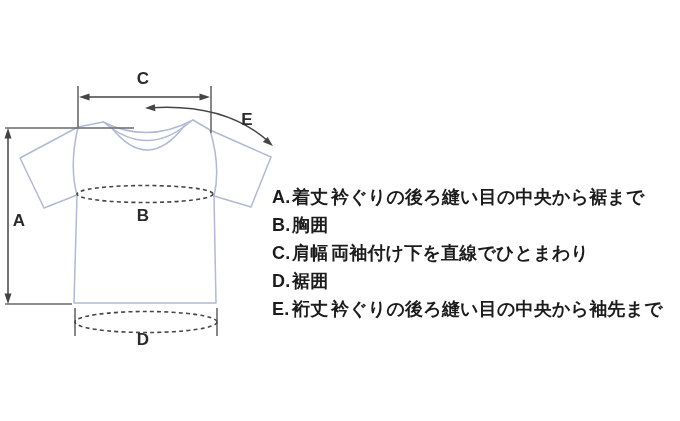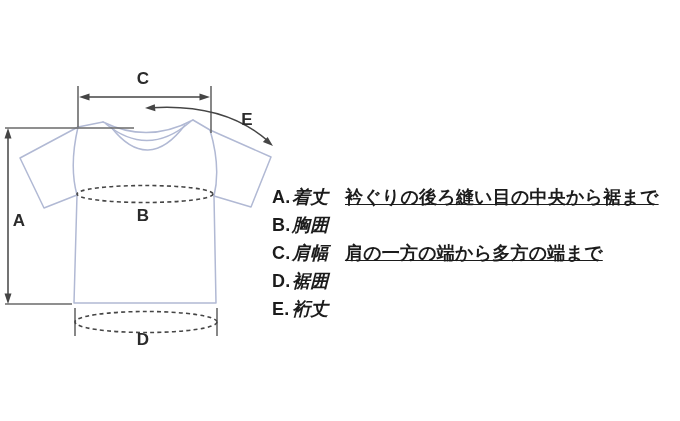--- a/index.html
+++ b/index.html
@@ -27,22 +27,22 @@
   }
   .legend{
     position:absolute;left:272px;top:183px;width:400px;
   }
   .legend-row{
     display:flex;align-items:center;height:28.1px;
     font-size:18px;font-weight:700;color:var(--text);
     letter-spacing:0.2px;white-space:nowrap;
   }
   .legend-letter{width:20px;flex:none;}
-  .legend-term{width:39px;flex:none;font-style:italic;}
-  .legend-desc{margin-left:14px;flex:none;text-decoration:underline;}
+  .legend-term{width:39px;flex:none;}
+  .legend-desc{flex:none;}
 </style>
 </head>
 <body>
 
 <div class="canvas">
 
   <svg class="diagram-svg" width="680" height="421" viewBox="0 0 680 421">
 
     <g fill="none" style="stroke:var(--shirt-outline)" stroke-width="1.5" stroke-linejoin="round" stroke-linecap="round">
 
@@ -103,25 +103,26 @@
       <span class="legend-term">着丈</span>
       <span class="legend-desc">衿ぐりの後ろ縫い目の中央から裾まで</span>
     </div>
     <div class="legend-row">
       <span class="legend-letter">B.</span>
       <span class="legend-term">胸囲</span>
     </div>
     <div class="legend-row">
       <span class="legend-letter">C.</span>
       <span class="legend-term">肩幅</span>
-      <span class="legend-desc">肩の一方の端から多方の端まで</span>
+      <span class="legend-desc">両袖付け下を直線でひとまわり</span>
     </div>
     <div class="legend-row">
       <span class="legend-letter">D.</span>
       <span class="legend-term">裾囲</span>
     </div>
     <div class="legend-row">
       <span class="legend-letter">E.</span>
       <span class="legend-term">裄丈</span>
+      <span class="legend-desc">衿ぐりの後ろ縫い目の中央から袖先まで</span>
     </div>
   </div>
 
 </div>
 
 </body></html>

